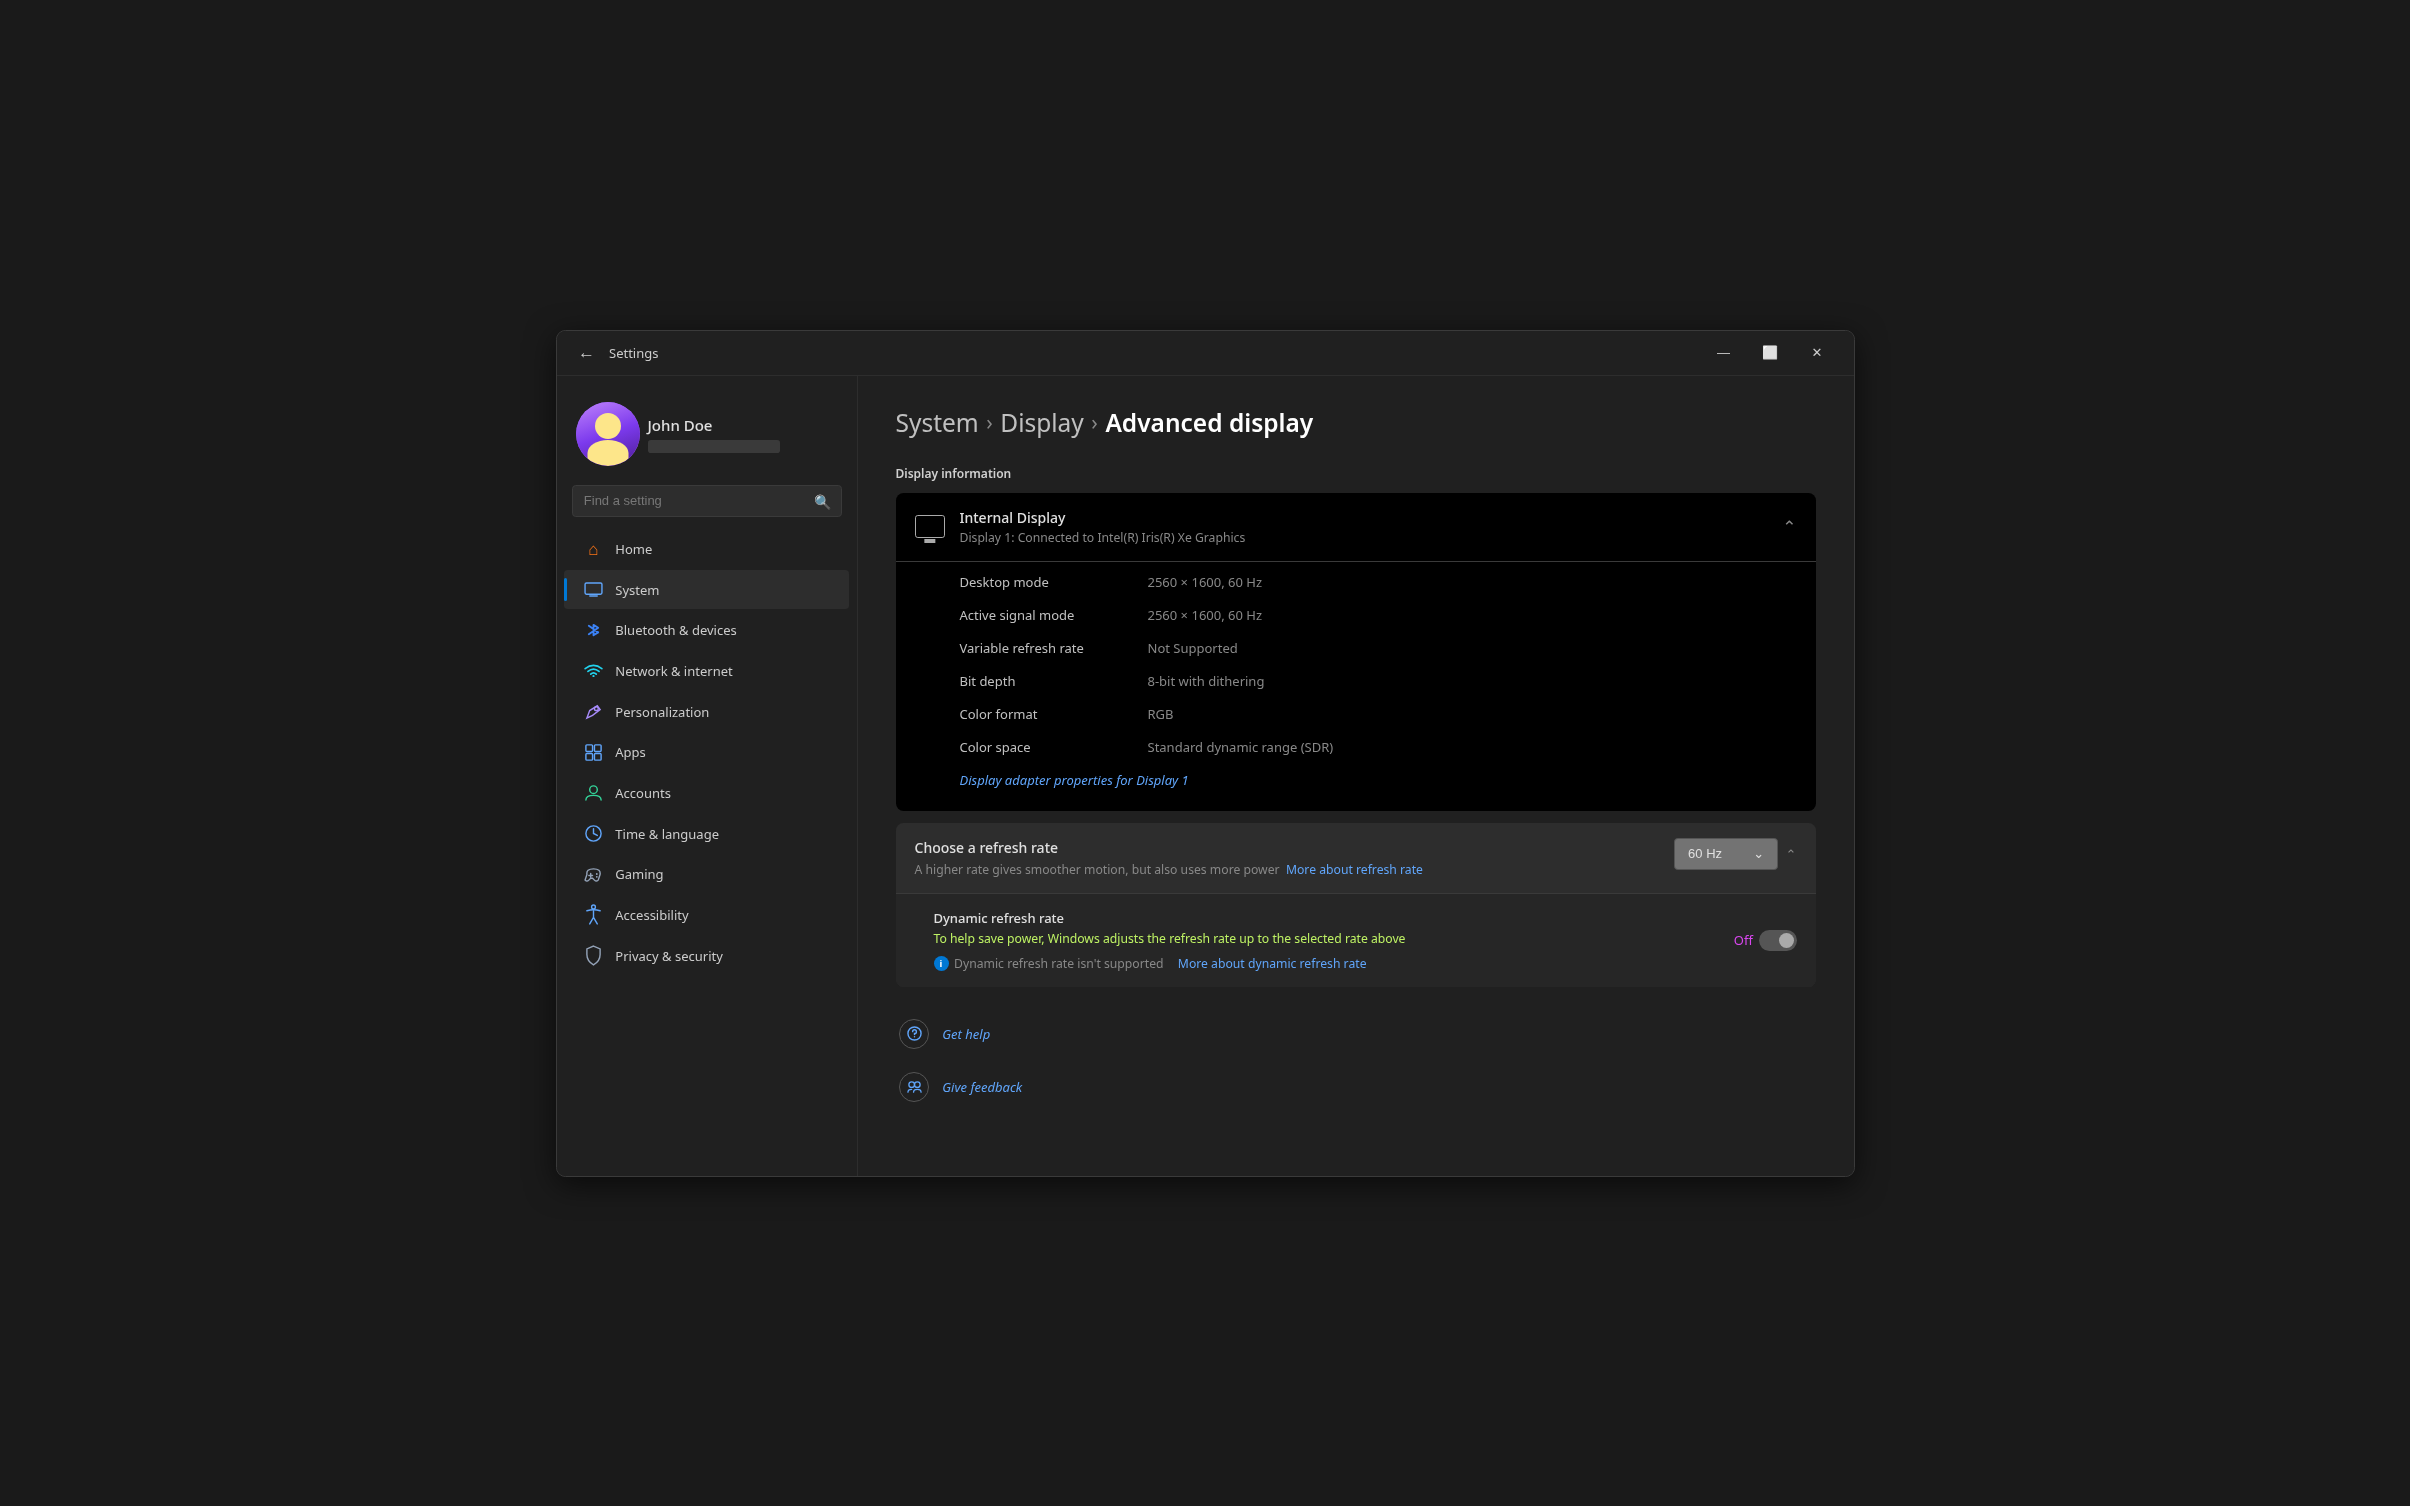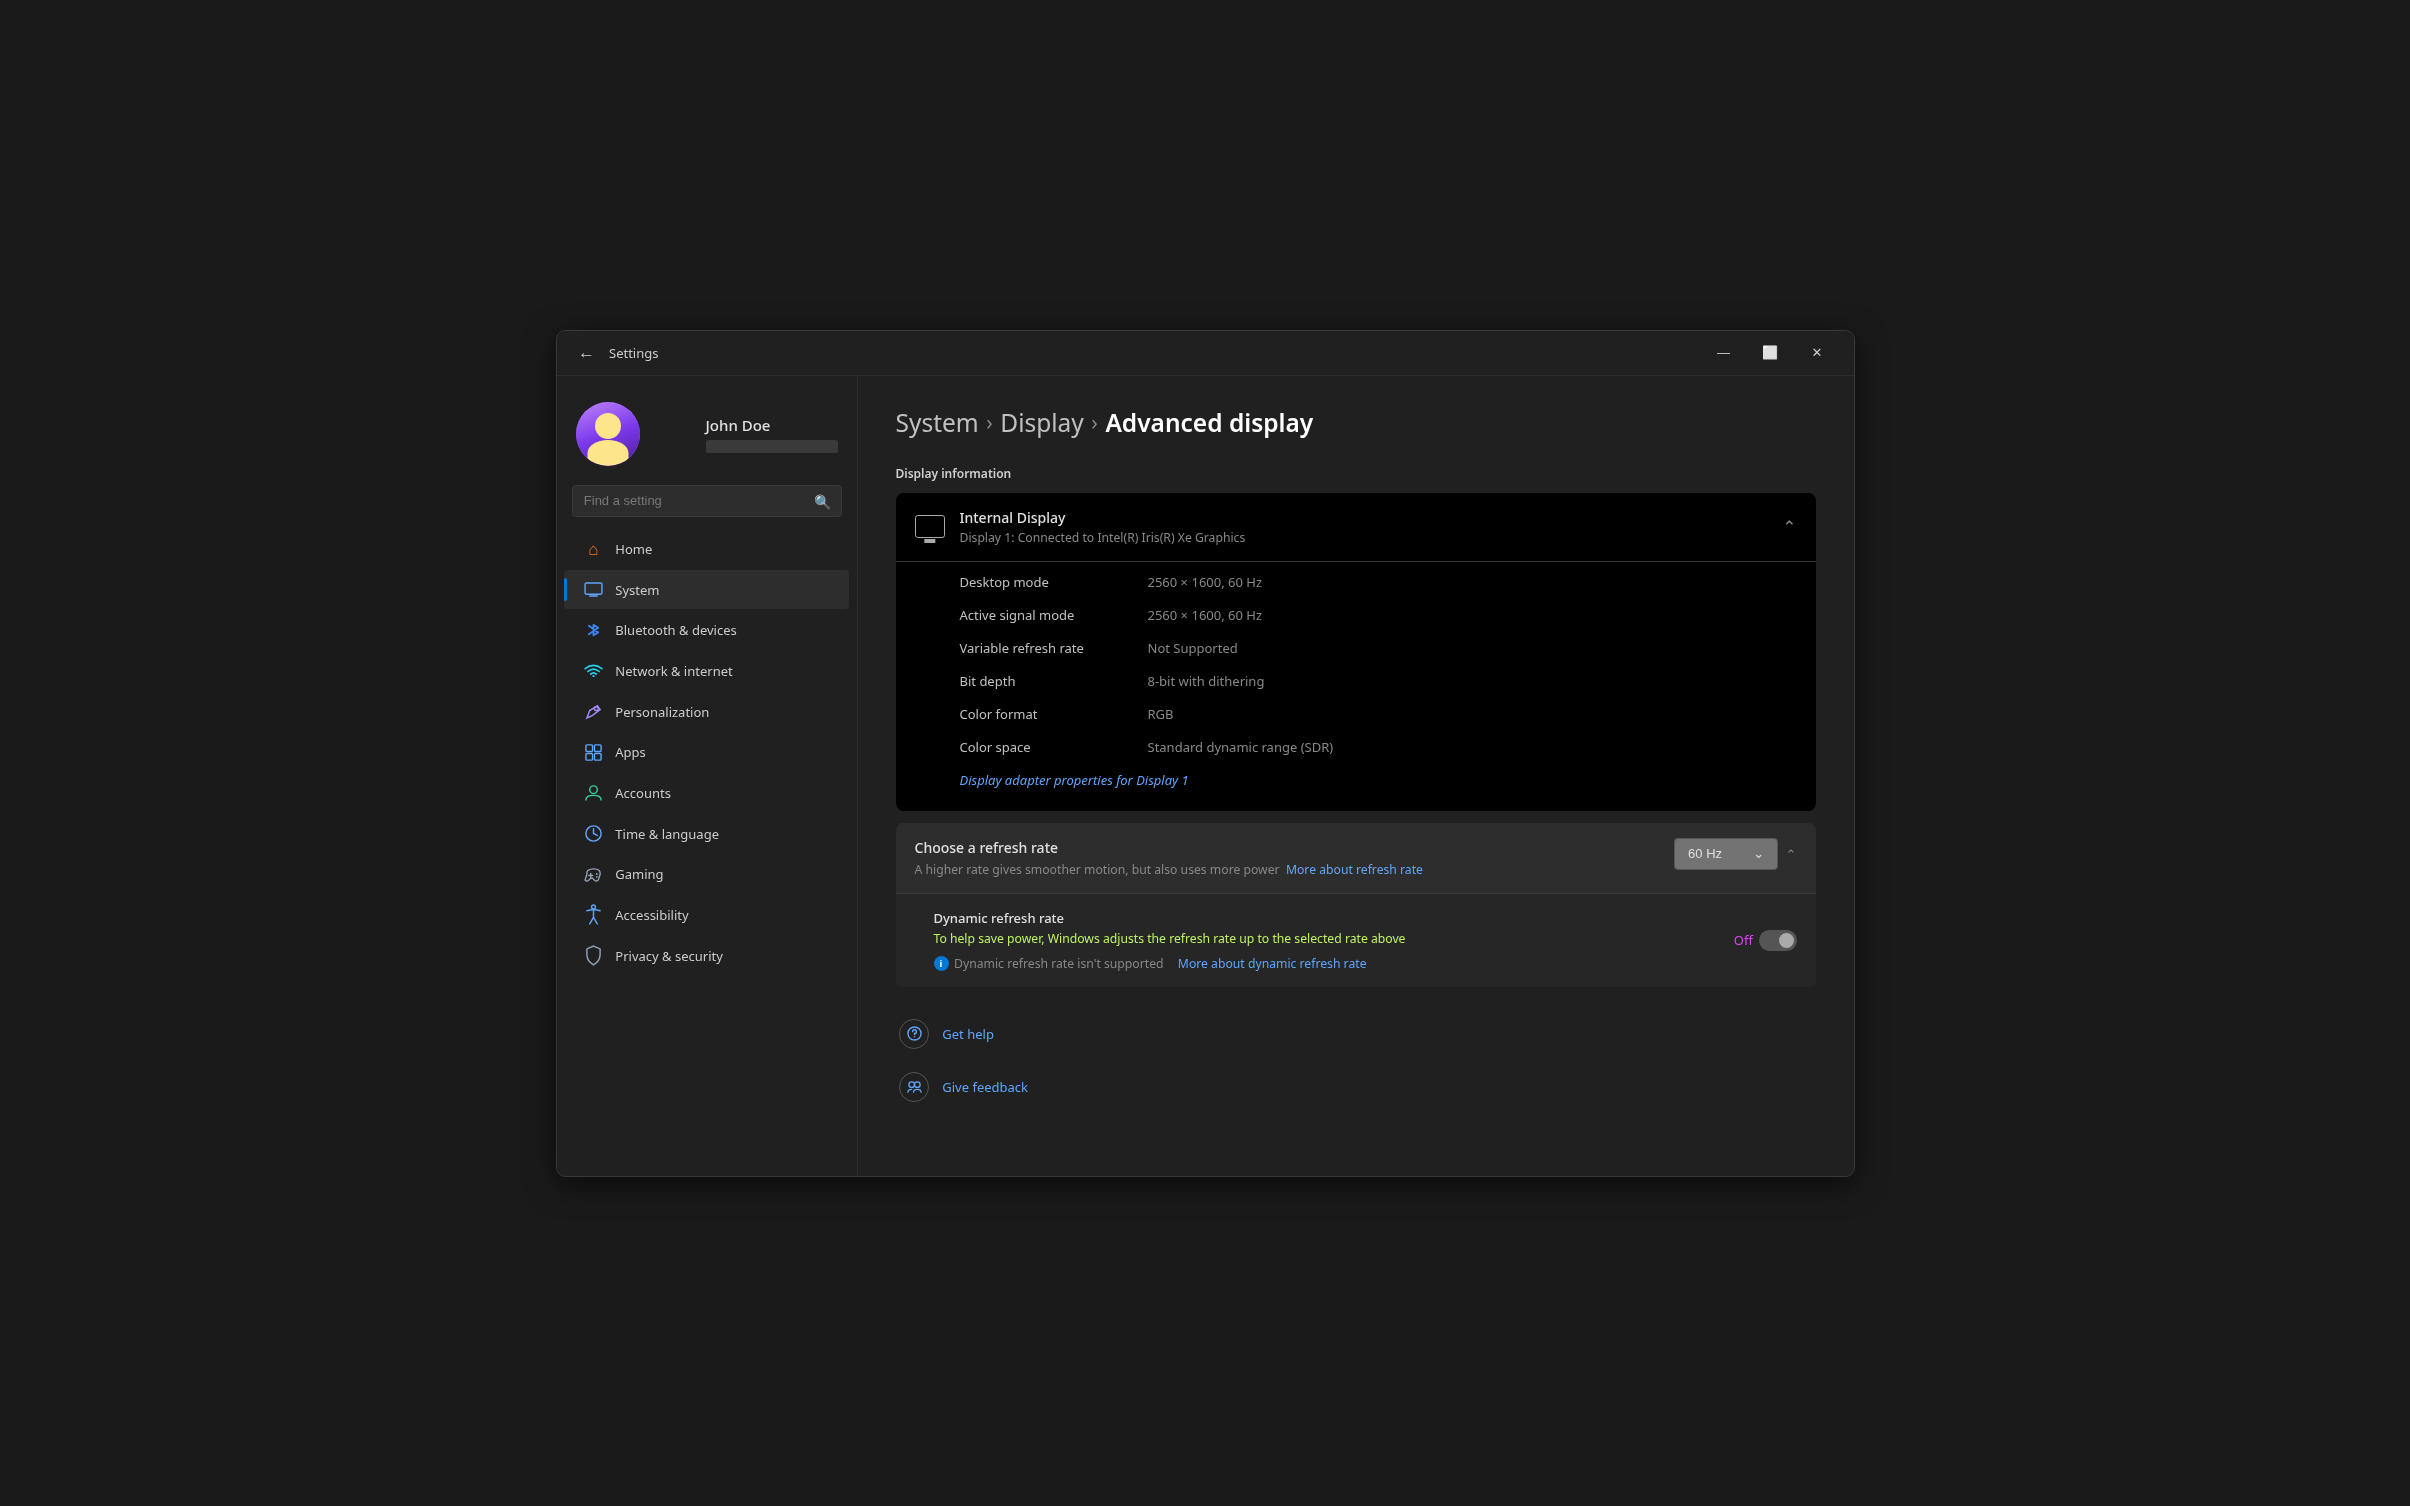--- a/index.html
+++ b/index.html
@@ -74,21 +74,20 @@
       flex-direction: column;
       padding: 15px 0;
       overflow-y: auto;
       border-right: 0.9px solid #2d2d2d;
     }
     .user-section {
       display: flex;
       align-items: center;
       padding: 11.3px 19px 19px;
       gap: 8px;
-      justify-content: space-between;
     }
     .avatar {
       width: 64px; height: 64px;
       border-radius: 50%;
       background: linear-gradient(135deg, #8b5cf6, #a855f7);
       flex-shrink: 0;
       overflow: hidden;
       display: flex; align-items: center; justify-content: center;
     }
     .avatar-img {
@@ -363,20 +362,21 @@
       gap: 3.8px;
     }
     .footer-link-item {
       display: flex;
       align-items: center;
       gap: 13px;
       padding: 9.4px 3.8px;
       color: #60a5fa;
       font-size: 13px;
       cursor: pointer;
+      font-style: italic;
     }
     .footer-link-icon {
       width: 30px; height: 30px;
       border-radius: 50%;
       border: 0.9px solid #555;
       display: flex; align-items: center; justify-content: center;
       color: #60a5fa;
       font-size: 13px;
       flex-shrink: 0;
     }

